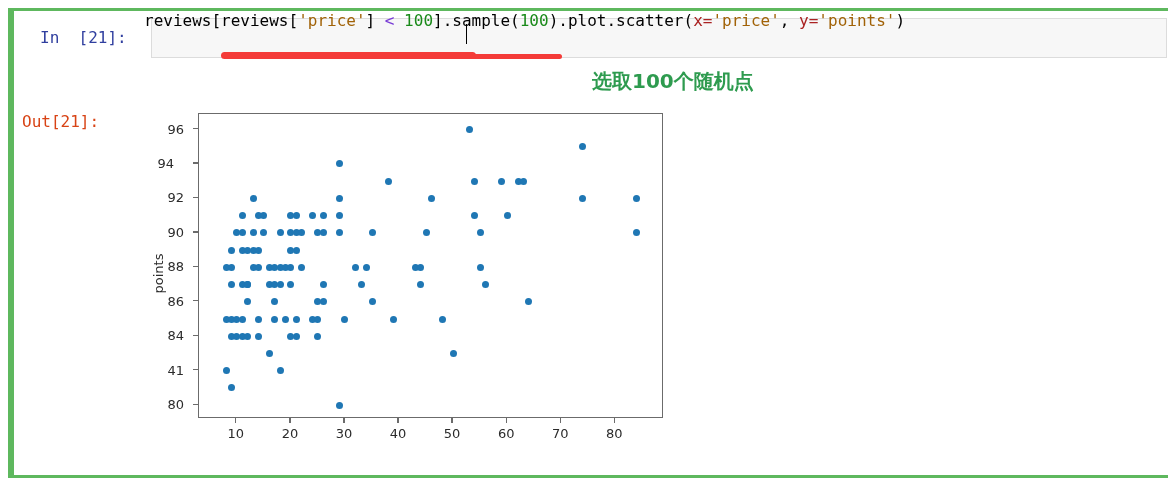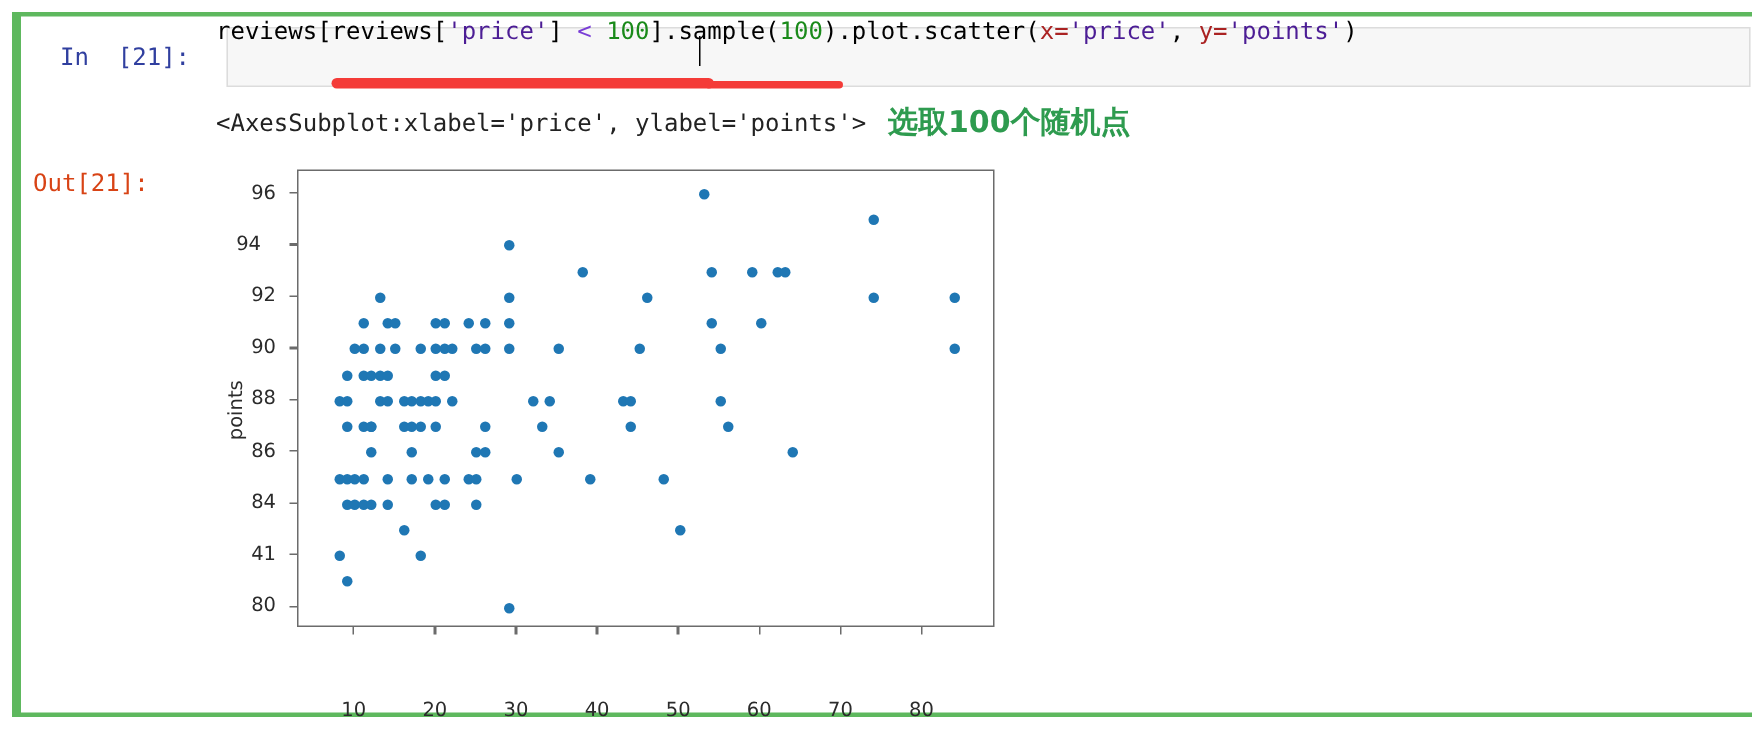--- a/index.html
+++ b/index.html
@@ -13,21 +13,21 @@
   .cell-bar-bottom{position:absolute;left:8px;top:475px;width:1160px;height:3px;background:#5eb85e;}
 
   
   .in-row{position:absolute;left:14px;top:18px;width:1154px;height:40px;}
   .prompt-in{position:absolute;left:26px;top:10px;font-size:16px;color:#303f9f;
              font-family:"DejaVu Sans Mono",monospace;letter-spacing:0px;white-space:pre;}
   .input-box{position:absolute;left:137px;top:0px;width:1016px;height:40px;
              background:#f7f7f7;border:1px solid #dcdcdc;box-sizing:border-box;}
   .code{position:absolute;left:144px;top:11px;font-size:16px;
         font-family:"DejaVu Sans Mono",monospace;white-space:pre;color:#000;}
-  .code .tok-str{color:#4c1d95;}
+  .code .tok-str{color:#a16207;}
   .code .tok-op{color:#7a3ed6;}
   .code .tok-num{color:#1a8a1a;}
   .code .tok-kwarg{color:#aa2222;}
   .caret{position:absolute;left:466px;top:24px;width:1px;height:20px;background:#000;}
 
   
   .redline{position:absolute;left:221px;top:52px;width:255px;height:7px;
            background:#f43b38;border-radius:4px;}
   .redline2{position:absolute;left:470px;top:54px;width:92px;height:5px;
             background:#f43b38;border-radius:3px;}
@@ -45,21 +45,21 @@
   .plot-frame{position:absolute;left:58px;top:5px;width:465px;height:305px;
               border:1.4px solid #6b6b6b;box-sizing:border-box;background:#fff;}
   .pt{position:absolute;width:7px;height:7px;border-radius:50%;background:#1f77b4;
       margin-left:-3.5px;margin-top:-3.5px;}
   .ytick-lbl{position:absolute;right:0;font-size:13px;color:#2b2b2b;
              font-family:"DejaVu Sans",sans-serif;text-align:right;
              width:26px;transform:translateY(-50%);}
   .ytick-mark{position:absolute;width:5px;height:1.3px;background:#6b6b6b;}
   .xtick-lbl{position:absolute;font-size:13px;color:#2b2b2b;
              font-family:"DejaVu Sans",sans-serif;text-align:center;width:30px;
-             margin-left:-15px;margin-top:40px;}
+             margin-left:-15px;}
   .xtick-mark{position:absolute;width:1.3px;height:5px;background:#6b6b6b;}
   .xaxis-title{position:absolute;font-size:13px;color:#2b2b2b;
                font-family:"DejaVu Sans",sans-serif;text-align:center;
                left:58px;width:465px;top:334px;}
   .yaxis-title{position:absolute;font-size:13px;color:#2b2b2b;
                font-family:"DejaVu Sans",sans-serif;
                left:-22px;top:158px;width:80px;text-align:center;
                transform:rotate(-90deg);transform-origin:center;}
 </style>
 </head>
@@ -75,21 +75,20 @@
     <div class="prompt-in">In  [21]:</div>
     <div class="input-box"></div>
   </div>
   <div class="code" id="code-line"><span>reviews[reviews[</span><span class="tok-str">'price'</span><span>] </span><span class="tok-op">&lt;</span><span> </span><span class="tok-num">100</span><span>].sample(</span><span class="tok-num">100</span><span>).plot.scatter(</span><span class="tok-kwarg">x=</span><span class="tok-str">'price'</span><span>, </span><span class="tok-kwarg">y=</span><span class="tok-str">'points'</span><span>)</span></div>
   <div class="caret"></div>
 
   <div class="redline"></div>
   <div class="redline2"></div>
 
   <div class="prompt-out">Out[21]:</div>
-  <div class="out-text">&lt;AxesSubplot:xlabel='price', ylabel='points'&gt;</div>
   <div class="cn-note">选取100个随机点</div>
 
   <div id="chart">
     <div class="plot-frame" id="plot-frame">
         <div class="pt" title="price=8, points=82" style="left: 27.0349px; top: 256.751px;"></div>
         <div class="pt" title="price=9, points=81" style="left: 32.4419px; top: 273.983px;"></div>
         <div class="pt" title="price=8, points=85" style="left: 27.0349px; top: 205.056px;"></div>
         <div class="pt" title="price=9, points=85" style="left: 32.4419px; top: 205.056px;"></div>
         <div class="pt" title="price=10, points=85" style="left: 37.8488px; top: 205.056px;"></div>
         <div class="pt" title="price=11, points=85" style="left: 43.2558px; top: 205.056px;"></div>

